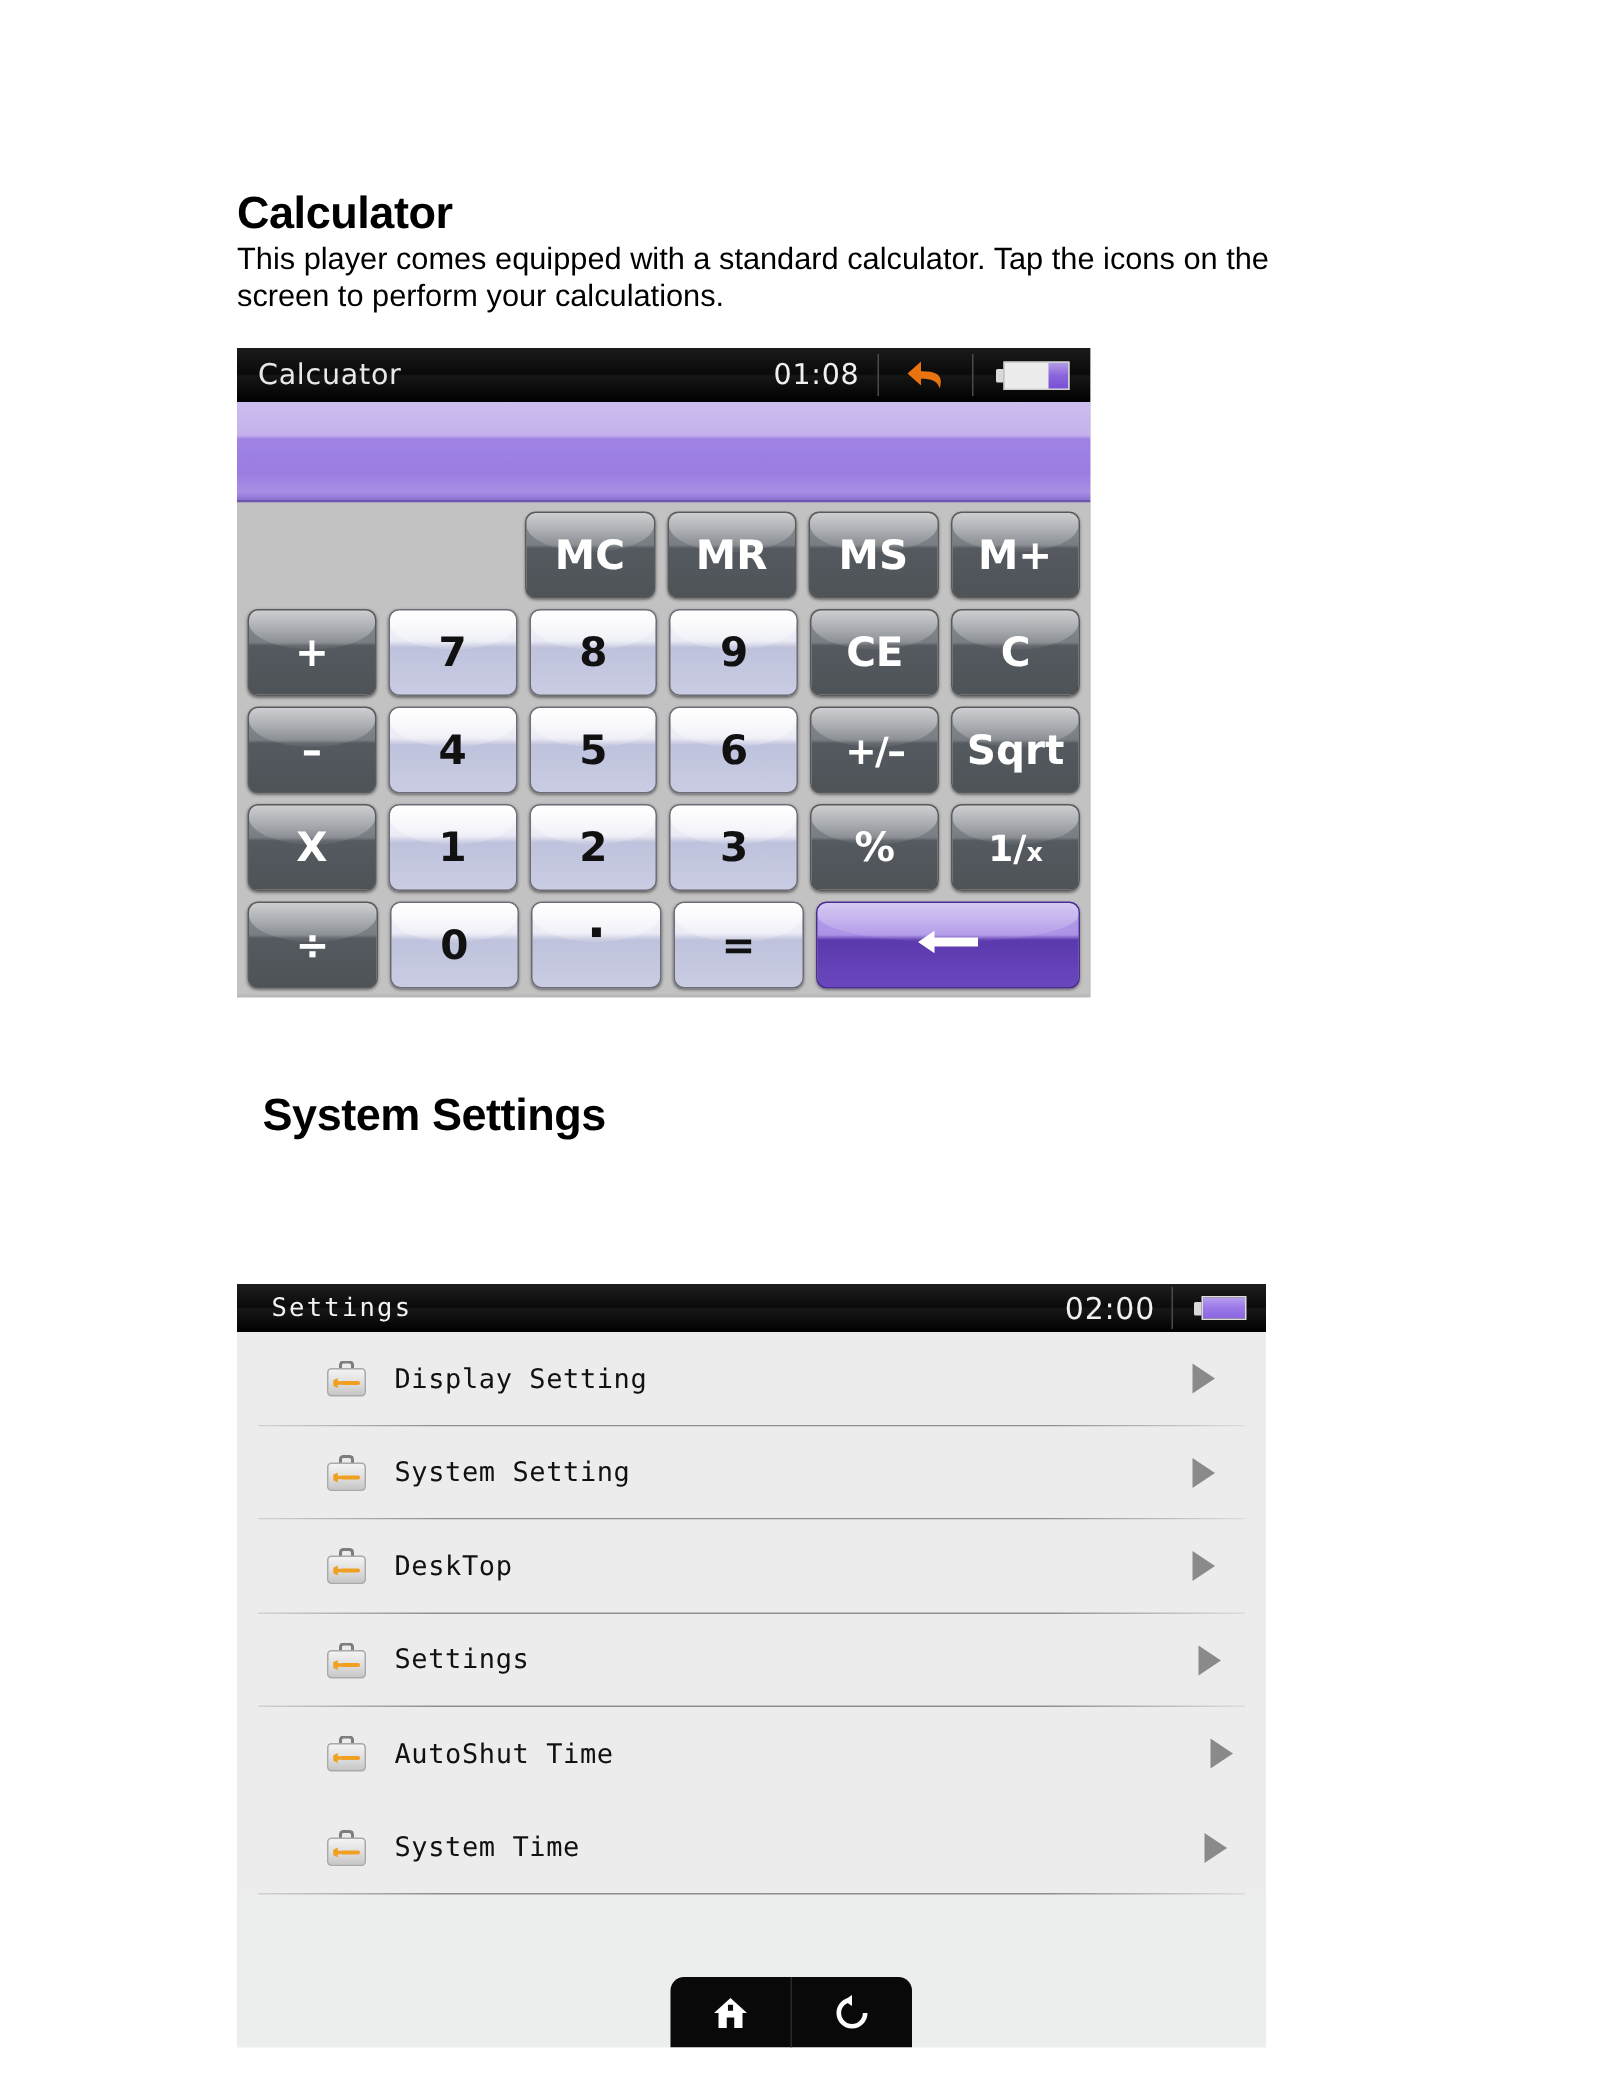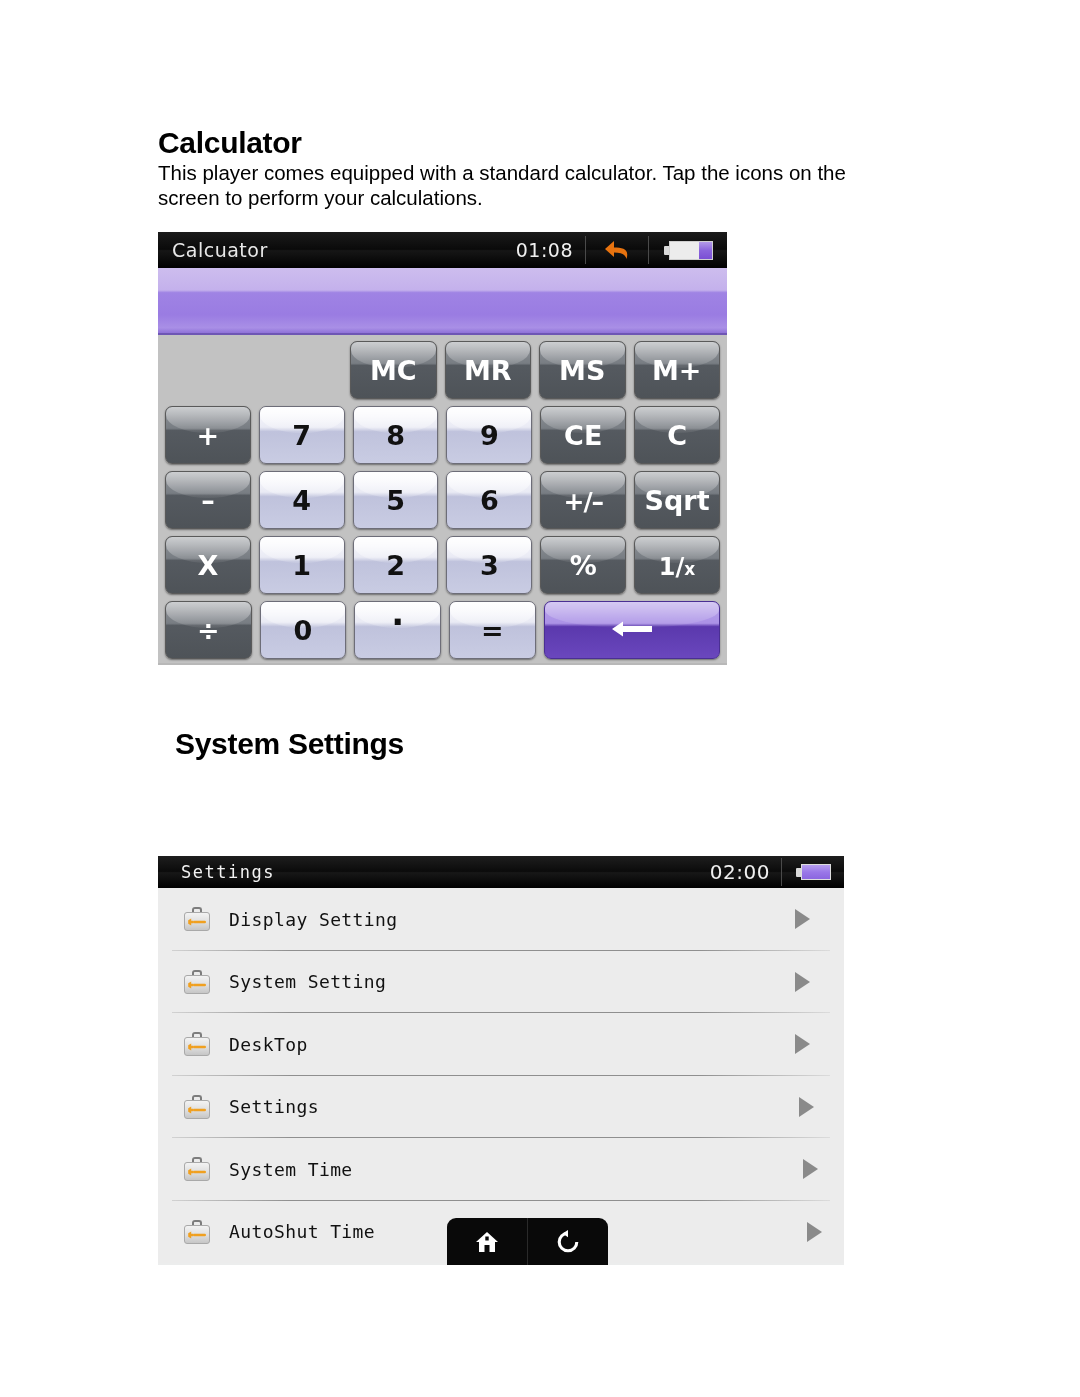--- a/index.html
+++ b/index.html
@@ -226,21 +226,21 @@
   .glyph-dot { font-size: 34px; line-height: 0.4; position: relative; top: -6px; }
 
   .backspace-arrow { width: 44px; height: 22px; }
 
   
   .set-device {
     position: absolute;
     left: 158px;
     top: 856px;
     width: 686px;
-    height: 409px;
+    height: 509px;
     background: #eceded;
     overflow: hidden;
   }
   .set-titlebar {
     position: relative;
     height: 32px;
     width: 100%;
     background: linear-gradient(180deg, #1e1e1e 0%, #0b0b0b 48%, #171717 52%, #000000 100%);
     display: flex;
     align-items: center;
@@ -280,21 +280,21 @@
 
   .set-list {
     position: relative;
     width: 100%;
   }
   .set-item {
     position: relative;
     height: 62.5px;
     display: flex;
     align-items: center;
-    padding-left: 26px;
+    padding-left: 60px;
     background: #ececec;
   }
   .set-item .divider {
     position: absolute;
     left: 14px;
     right: 14px;
     bottom: 0;
     height: 1px;
     background: linear-gradient(90deg, #d2d2d2 0%, #8f8f8f 18%, #8f8f8f 80%, #dcdcdc 100%);
   }
@@ -604,44 +604,44 @@
             <span class="box"></span>
             <svg class="wrench" viewBox="0 0 20 8">
               <path d="M4.2 0.6 L1.2 2.2 L1.2 5.8 L4.2 7.4 L4.2 5.2 L6.4 5.2 L6.4 2.8 L4.2 2.8 Z" fill="#f0a020"></path>
               <rect x="6" y="2.7" width="13" height="2.6" rx="1.2" fill="#f0a020"></rect>
             </svg>
           </span>
           <span class="set-label">Settings</span>
           <span class="set-arrow"></span>
           <span class="divider"></span>
         </div>
+        <div class="set-item shift3">
+          <span class="toolbox">
+            <span class="handle"></span>
+            <span class="box"></span>
+            <svg class="wrench" viewBox="0 0 20 8">
+              <path d="M4.2 0.6 L1.2 2.2 L1.2 5.8 L4.2 7.4 L4.2 5.2 L6.4 5.2 L6.4 2.8 L4.2 2.8 Z" fill="#f0a020"></path>
+              <rect x="6" y="2.7" width="13" height="2.6" rx="1.2" fill="#f0a020"></rect>
+            </svg>
+          </span>
+          <span class="set-label">AutoShut Time</span>
+          <span class="set-arrow"></span>
+        </div>
         <div class="set-item shift2">
           <span class="toolbox">
             <span class="handle"></span>
             <span class="box"></span>
             <svg class="wrench" viewBox="0 0 20 8">
               <path d="M4.2 0.6 L1.2 2.2 L1.2 5.8 L4.2 7.4 L4.2 5.2 L6.4 5.2 L6.4 2.8 L4.2 2.8 Z" fill="#f0a020"></path>
               <rect x="6" y="2.7" width="13" height="2.6" rx="1.2" fill="#f0a020"></rect>
             </svg>
           </span>
           <span class="set-label">System Time</span>
           <span class="set-arrow"></span>
           <span class="divider"></span>
-        </div>
-        <div class="set-item shift3">
-          <span class="toolbox">
-            <span class="handle"></span>
-            <span class="box"></span>
-            <svg class="wrench" viewBox="0 0 20 8">
-              <path d="M4.2 0.6 L1.2 2.2 L1.2 5.8 L4.2 7.4 L4.2 5.2 L6.4 5.2 L6.4 2.8 L4.2 2.8 Z" fill="#f0a020"></path>
-              <rect x="6" y="2.7" width="13" height="2.6" rx="1.2" fill="#f0a020"></rect>
-            </svg>
-          </span>
-          <span class="set-label">AutoShut Time</span>
-          <span class="set-arrow"></span>
         </div>
       </div>
 
     <div class="set-navbar">
       <div class="nav-btn">
         <svg width="26" height="26" viewBox="0 0 26 26">
           <path d="M13 3 L24 13 L21 13 L21 23 L15.5 23 L15.5 16 L10.5 16 L10.5 23 L5 23 L5 13 L2 13 Z" fill="#ffffff"></path>
           <rect x="11.3" y="7.5" width="3.4" height="4" fill="#0a0a0a"></rect>
         </svg>
       </div>

